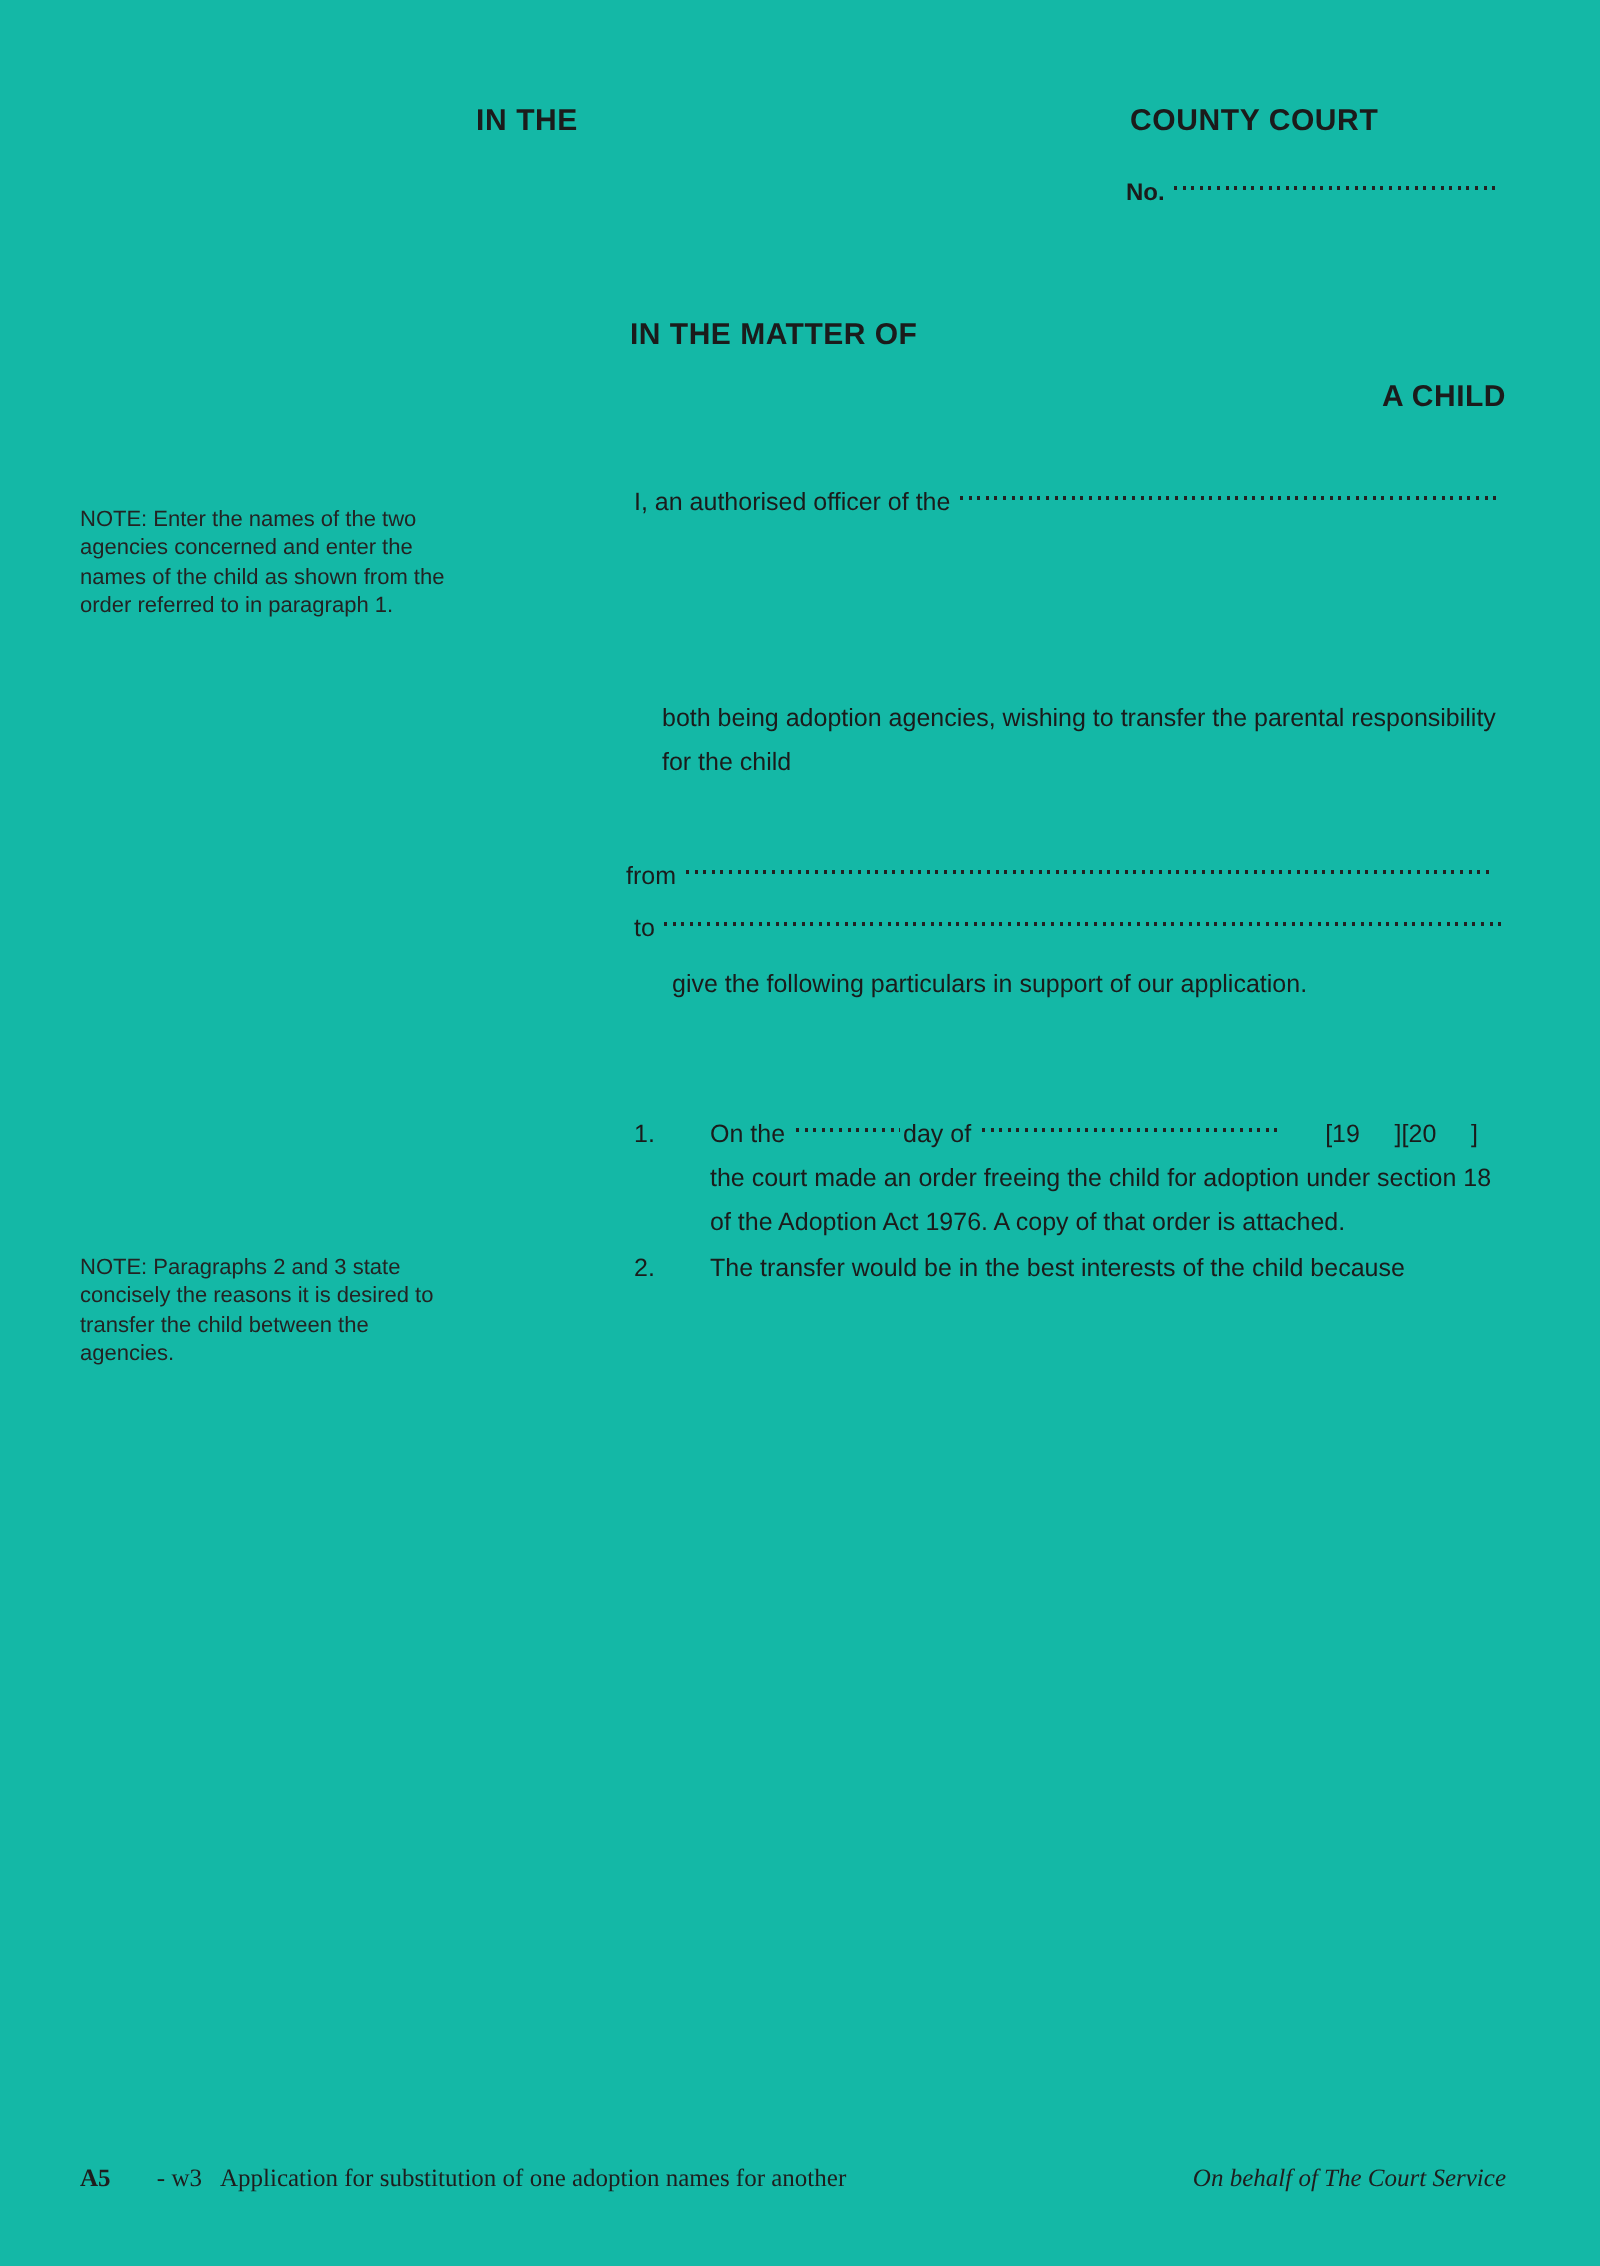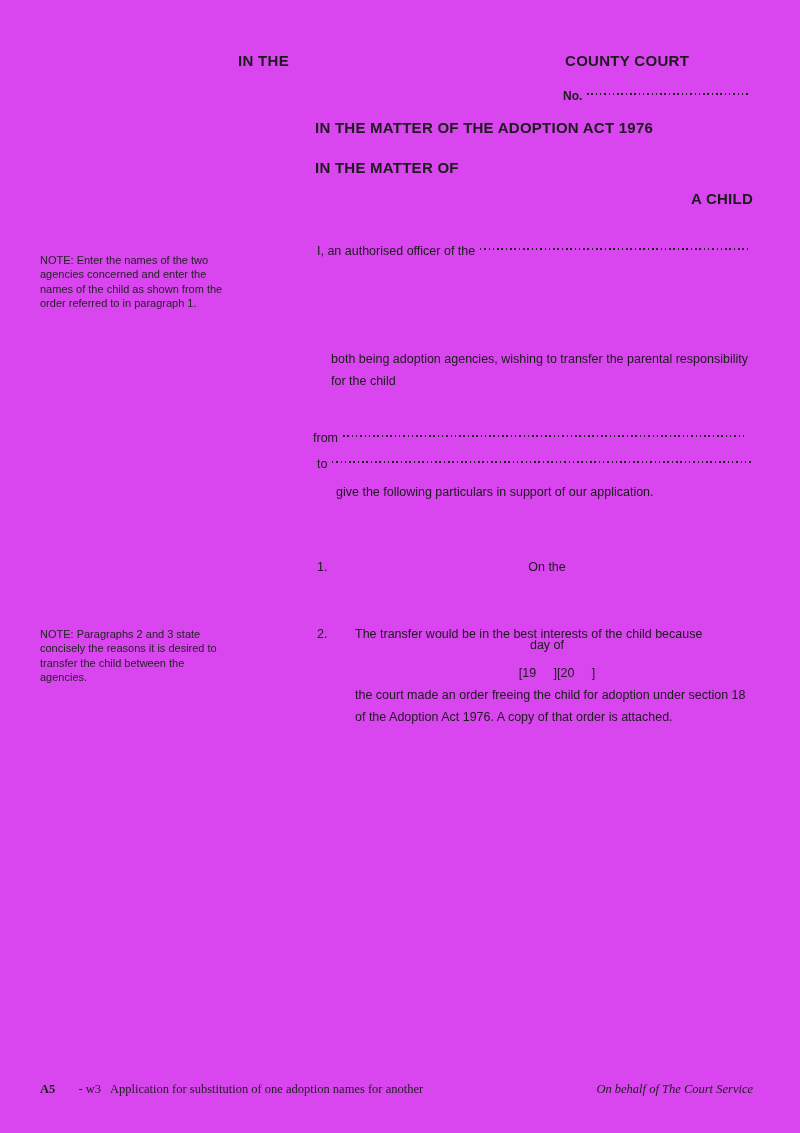--- a/index.html
+++ b/index.html
@@ -1,17 +1,17 @@
 <!DOCTYPE html>
 <html><head>
 <meta charset="utf-8">
 <style>
   html,body{margin:0;padding:0;background:#fff;}
   .page{
-    position:relative;width:800px;height:1133px;background:#d946ef;
+    position:relative;width:800px;height:1133px;background:#14b8a6;
     font-family:"Liberation Sans","DejaVu Sans",sans-serif;color:#1b1b1b;
     overflow:hidden;
   }
   .abs{position:absolute;}
   .b{font-weight:700;}
   .hdr{font-size:15px;font-weight:700;letter-spacing:.3px;}
   .title{font-size:15px;font-weight:700;letter-spacing:.25px;}
   .body-line{font-size:12.5px;line-height:22px;}
   .flexline{display:flex;align-items:center;}
   .leader{
@@ -33,21 +33,20 @@
 <div class="page">
 
   <div class="abs hdr" style="left:238px;top:52px;">IN THE</div>
   <div class="abs hdr" style="left:565px;top:52px;">COUNTY COURT</div>
 
   <div class="abs flexline body-line" style="left:563px;top:85px;width:188px;">
     <span class="b" style="font-size:12px;">No.</span>
     <span class="leader grow"></span>
   </div>
 
-  <div class="abs title" style="left:315px;top:119px;">IN THE MATTER OF THE ADOPTION ACT 1976</div>
   <div class="abs title" style="left:315px;top:159px;">IN THE MATTER OF</div>
   <div class="abs title" style="right:47px;top:190px;">A CHILD</div>
 
   <div class="abs note" style="left:40px;top:253px;">NOTE: Enter the names of the two
 agencies concerned and enter the
 names of the child as shown from the
 order referred to in paragraph 1.</div>
 
   <div class="abs flexline body-line" style="left:317px;top:240px;width:436px;">
     <span>I, an authorised officer of the</span>
@@ -67,21 +66,21 @@
     <span>to</span>
     <span class="leader grow"></span>
   </div>
 
   <div class="abs body-line" style="left:336px;top:481px;width:436px;">give the following particulars in support of our application.</div>
 
   <div class="abs body-line" style="left:317px;top:556px;width:436px;">
     <div style="display:flex;">
       <div class="num-col">1.</div>
       <div class="txt-col">
-        <div class="flexline" style="padding-right:14px;flex-direction:column;">
+        <div class="flexline" style="padding-right:14px;">
           <span>On the</span>
           <span class="leader" style="flex:0 0 52px;"></span>
           <span>day of</span>
           <span class="leader grow"></span>
           <span class="pre">[19     ][20     ]</span>
         </div>
         <div class="prewrap">the court made an order freeing the child for adoption under section 18
 of the Adoption Act 1976. A copy of that order is attached.</div>
       </div>
     </div>

